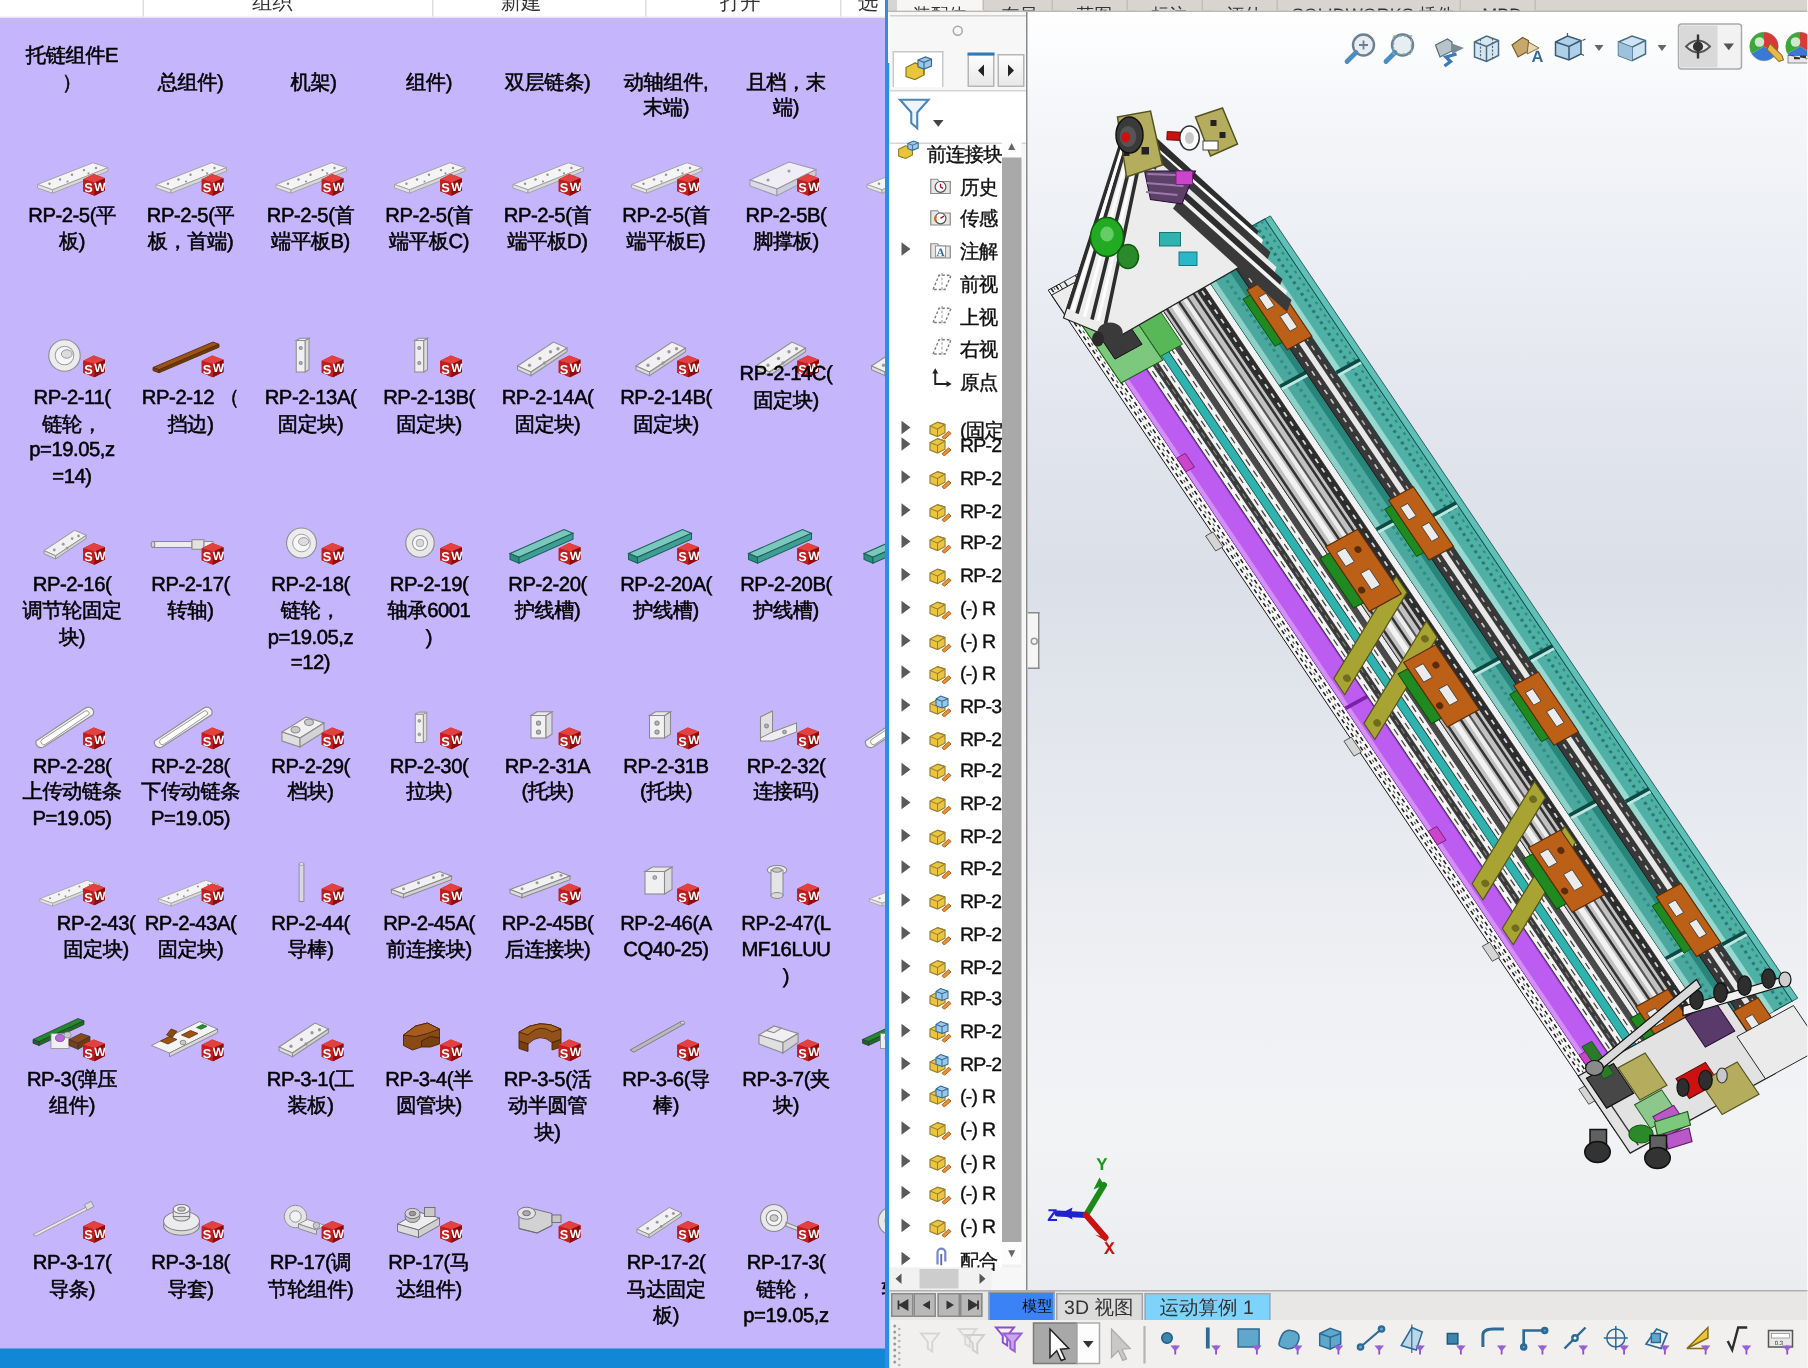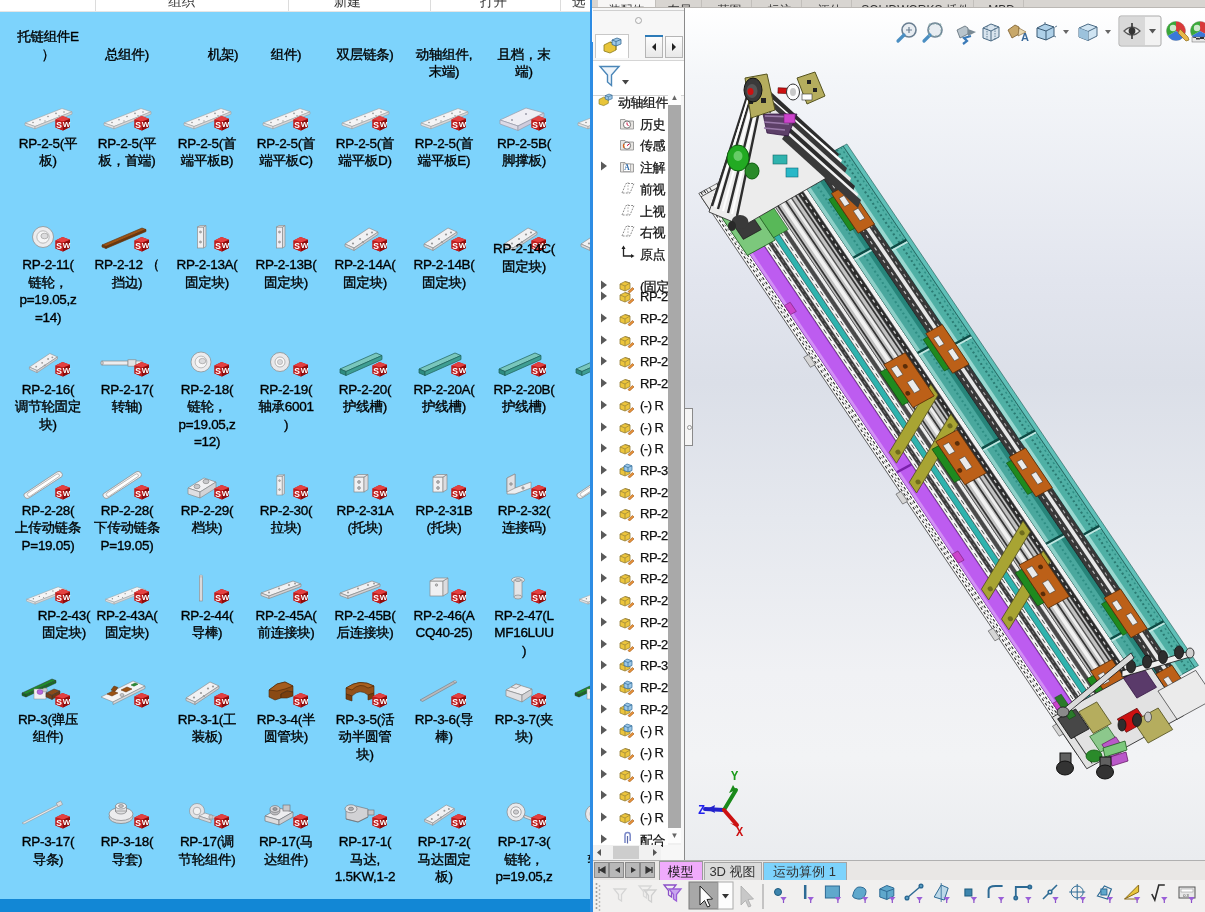--- a/index.html
+++ b/index.html
@@ -3,21 +3,21 @@
 <style>
 *{margin:0;padding:0;box-sizing:border-box}
 html,body{width:1205px;height:912px;overflow:hidden;background:#fff;
  font-family:"Liberation Sans",sans-serif;}
 .abs{position:absolute}
 .lbl{position:absolute;text-align:center;font-size:13.5px;line-height:17.5px;color:#000;width:92px;letter-spacing:-0.3px;-webkit-text-stroke:0.35px #000}
 .trow{position:absolute;left:0;height:21px;font-size:13px;color:#111;white-space:nowrap;-webkit-text-stroke:0.25px #111}
 </style></head>
 <body>
 
-<div class="abs" style="left:0;top:0;width:592px;height:912px;background:#7dd3fc;overflow:hidden">
+<div class="abs" style="left:0;top:0;width:592px;height:912px;background:#c4b5fd;overflow:hidden">
 <div class="abs" style="left:0;top:0;width:592px;height:12px;background:#ffffff;border-bottom:1px solid #e6e6e6;overflow:hidden">
 <div class="abs" style="left:168px;top:-7px;font-size:13.5px;color:#333">组织</div>
 <div class="abs" style="left:334px;top:-7px;font-size:13.5px;color:#333">新建</div>
 <div class="abs" style="left:480px;top:-7px;font-size:13.5px;color:#333">打开</div>
 <div class="abs" style="left:572px;top:-7px;font-size:13.5px;color:#333">选择</div>
 <div class="abs" style="left:95px;top:0;width:1px;height:12px;background:#dcdcdc"></div>
 <div class="abs" style="left:288px;top:0;width:1px;height:12px;background:#dcdcdc"></div>
 <div class="abs" style="left:430px;top:0;width:1px;height:12px;background:#dcdcdc"></div>
 <div class="abs" style="left:560px;top:0;width:1px;height:12px;background:#dcdcdc"></div>
 </div>
@@ -456,21 +456,21 @@
 <use href="#sw" x="54" y="813"></use>
 <use href="#sw" x="133" y="813"></use>
 <use href="#sw" x="213" y="813"></use>
 <use href="#sw" x="292" y="813"></use>
 <use href="#sw" x="371" y="813"></use>
 <use href="#sw" x="450" y="813"></use>
 <use href="#sw" x="530" y="813"></use>
 </svg>
 <div class="lbl" style="left:2px;top:28px">托链组件E<br>）</div>
 <div class="lbl" style="left:81px;top:45.5px">总组件)</div>
-<div class="lbl" style="left:177px;top:45.5px">机架)</div>
+<div class="lbl" style="left:163px;top:45.5px">机架)</div>
 <div class="lbl" style="left:240px;top:45.5px">组件)</div>
 <div class="lbl" style="left:319px;top:45.5px">双层链条)</div>
 <div class="lbl" style="left:398px;top:45.5px">动轴组件,<br>末端)</div>
 <div class="lbl" style="left:478px;top:45.5px">且档，末<br>端)</div>
 <div class="lbl" style="left:555px;top:45.5px">且</div>
 <div class="lbl" style="left:2px;top:134.5px">RP-2-5(平<br>板)</div>
 <div class="lbl" style="left:81px;top:134.5px">RP-2-5(平<br>板，首端)</div>
 <div class="lbl" style="left:161px;top:134.5px">RP-2-5(首<br>端平板B)</div>
 <div class="lbl" style="left:240px;top:134.5px">RP-2-5(首<br>端平板C)</div>
 <div class="lbl" style="left:319px;top:134.5px">RP-2-5(首<br>端平板D)</div>
@@ -513,21 +513,20 @@
 <div class="lbl" style="left:161px;top:710.5px">RP-3-1(工<br>装板)</div>
 <div class="lbl" style="left:240px;top:710.5px">RP-3-4(半<br>圆管块)</div>
 <div class="lbl" style="left:319px;top:710.5px">RP-3-5(活<br>动半圆管<br>块)</div>
 <div class="lbl" style="left:398px;top:710.5px">RP-3-6(导<br>棒)</div>
 <div class="lbl" style="left:478px;top:710.5px">RP-3-7(夹<br>块)</div>
 <div class="lbl" style="left:555px;top:710.5px">RP-<br>套</div>
 <div class="lbl" style="left:2px;top:833px">RP-3-17(<br>导条)</div>
 <div class="lbl" style="left:81px;top:833px">RP-3-18(<br>导套)</div>
 <div class="lbl" style="left:161px;top:833px">RP-17(调<br>节轮组件)</div>
 <div class="lbl" style="left:240px;top:833px">RP-17(马<br>达组件)</div>
-<div class="lbl" style="left:319px;top:833px">RP-17-1(<br>马达,<br>1.5KW,1-2</div>
 <div class="lbl" style="left:398px;top:833px">RP-17-2(<br>马达固定<br>板)</div>
 <div class="lbl" style="left:478px;top:833px">RP-17-3(<br>链轮，<br>p=19.05,z</div>
 <div class="lbl" style="left:555px;top:833px">RP<br>轴承</div>
 <div class="abs" style="left:0;top:899px;width:592px;height:13px;background:#1287d5"></div>
 </div>
 <div class="abs" style="left:590px;top:0;width:615px;height:912px;background:#fff;overflow:hidden">
 <div class="abs" style="left:0;top:0;width:2.5px;height:912px;background:#2d8ce4"></div>
 <div class="abs" style="left:2px;top:0;width:613px;height:8px;background:#d8d5d1;border-bottom:1px solid #bbb8b4;overflow:hidden">
 <div class="abs" style="left:6px;top:0;width:58px;height:8px;background:#f7f6f5;border-right:1px solid #c2bfbb;color:#333;font-size:12px;text-align:center;line-height:21px;overflow:hidden">装配体</div>
 <div class="abs" style="left:66px;top:0;width:44px;height:8px;background:#d8d5d1;border-right:1px solid #c2bfbb;color:#333;font-size:12px;text-align:center;line-height:21px;overflow:hidden">布局</div>
@@ -559,21 +558,21 @@
           <path d="M24,16 l7,0 l-3.5,4.5 z" fill="#444"></path>
         </svg></div>
 </div>
 <div class="abs" style="left:2.5px;top:96px;width:78px;height:749px;background:#fff;overflow:hidden"></div>
 <div class="trow" style="top:91.0px;width:78px;overflow:hidden">
 <svg width="20" height="18" viewBox="0 0 26 20" style="position:absolute;left:6px;top:1px">
         <path d="M4,8 L10,5 L16,7 L16,13 L10,16 L4,14 Z" fill="#e8c53a" stroke="#8a7a1a" stroke-width="0.9"></path>
         <path d="M12,3 L17,1 L21,2.5 L21,7 L16,9 L12,7.5 Z" fill="#9cc8e8" stroke="#3a6a92" stroke-width="0.9"></path>
         <path d="M12,3 L16,4.5 L21,2.5 M16,4.5 L16,9" fill="none" stroke="#3a6a92" stroke-width="0.8"></path>
       </svg>
-<span style="position:absolute;left:28px;top:3px;letter-spacing:-0.5px">动轴组件</span>
+<span style="position:absolute;left:28px;top:3px;letter-spacing:-0.5px">前连接块</span>
 </div>
 <div class="trow" style="top:112.7px;width:78px;overflow:hidden">
 <div class="abs" style="left:29px;top:0;width:17px;height:21px">
         <svg width="16" height="15" viewBox="0 0 16 15" style="position:absolute;left:0;top:3px">
           <path d="M1.5,3.5 L6,3.5 L7.2,5 L14.5,5 L14.5,13 L1.5,13 Z" fill="#e8e6e3" stroke="#8a8a8a" stroke-width="0.8"></path>
           <circle cx="8" cy="8.6" r="3.6" fill="#fff" stroke="#555" stroke-width="0.8"></circle>
           <path d="M8,6.5 L8,8.6 L9.6,9.6" stroke="#c03" stroke-width="0.9" fill="none"></path>
         </svg>
       </div>
 <span style="position:absolute;left:50px;top:3px;letter-spacing:-0.5px">历史</span>
@@ -1306,21 +1305,21 @@
         </svg></div>
 <div class="abs" style="left:16.5px;top:1px;width:15px;height:16px;background:#b8b8b8;border:1px solid #8a8a8a"><svg width="14" height="14" viewBox="0 0 14 14">
           <path d="M10,4 L5,7 L10,10 Z" fill="#333"></path>
         </svg></div>
 <div class="abs" style="left:32.0px;top:1px;width:15px;height:16px;background:#b8b8b8;border:1px solid #8a8a8a"><svg width="14" height="14" viewBox="0 0 14 14">
           <path d="M5,4 L10,7 L5,10 Z" fill="#333"></path>
         </svg></div>
 <div class="abs" style="left:47.5px;top:1px;width:15px;height:16px;background:#b8b8b8;border:1px solid #8a8a8a"><svg width="14" height="14" viewBox="0 0 14 14">
           <path d="M11,4 L11,10 M5,4 L10,7 L5,10 Z" stroke="#333" fill="#333" stroke-width="1.2"></path>
         </svg></div>
-<div class="abs" style="left:66px;top:0;width:44px;height:20px;background:#f0abfc;border:1px solid #999;border-bottom:none;text-align:center;font-size:13px;color:#111;line-height:19px">模型</div>
+<div class="abs" style="left:66px;top:0;width:44px;height:20px;background:#3b82f6;border:1px solid #999;border-bottom:none;text-align:right;font-size:10px;color:#111;line-height:19px">模型</div>
 <div class="abs" style="left:111px;top:1px;width:58px;height:19px;background:#dbdbdb;border:1px solid #a5a5a5;border-bottom:none;text-align:center;font-size:13px;color:#333;line-height:18px">3D 视图</div>
 <div class="abs" style="left:170px;top:1px;width:84px;height:19px;background:#7dd3fc;border:1px solid #a5a5a5;border-bottom:none;text-align:center;font-size:13px;color:#333;line-height:18px">运动算例 1</div>
 </div>
 <div class="abs" style="left:2.5px;top:880px;width:613px;height:32px;background:#f1f0ef;overflow:hidden">
 <svg class="abs" style="left:0;top:0" width="613" height="32" viewBox="0 0 613 32">
 <circle cx="3.5" cy="4" r="1" fill="#9a9a9a"></circle>
         <circle cx="6.5" cy="6" r="0.9" fill="#b5b5b5"></circle>
 <circle cx="3.5" cy="8" r="1" fill="#9a9a9a"></circle>
         <circle cx="6.5" cy="10" r="0.9" fill="#b5b5b5"></circle>
 <circle cx="3.5" cy="12" r="1" fill="#9a9a9a"></circle>

